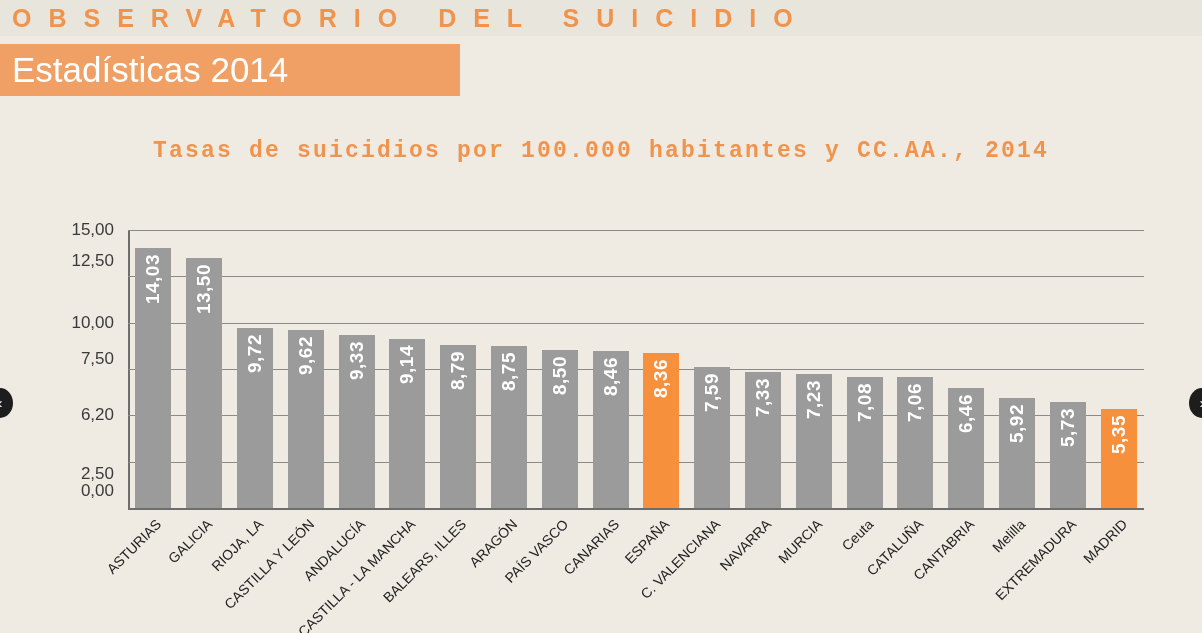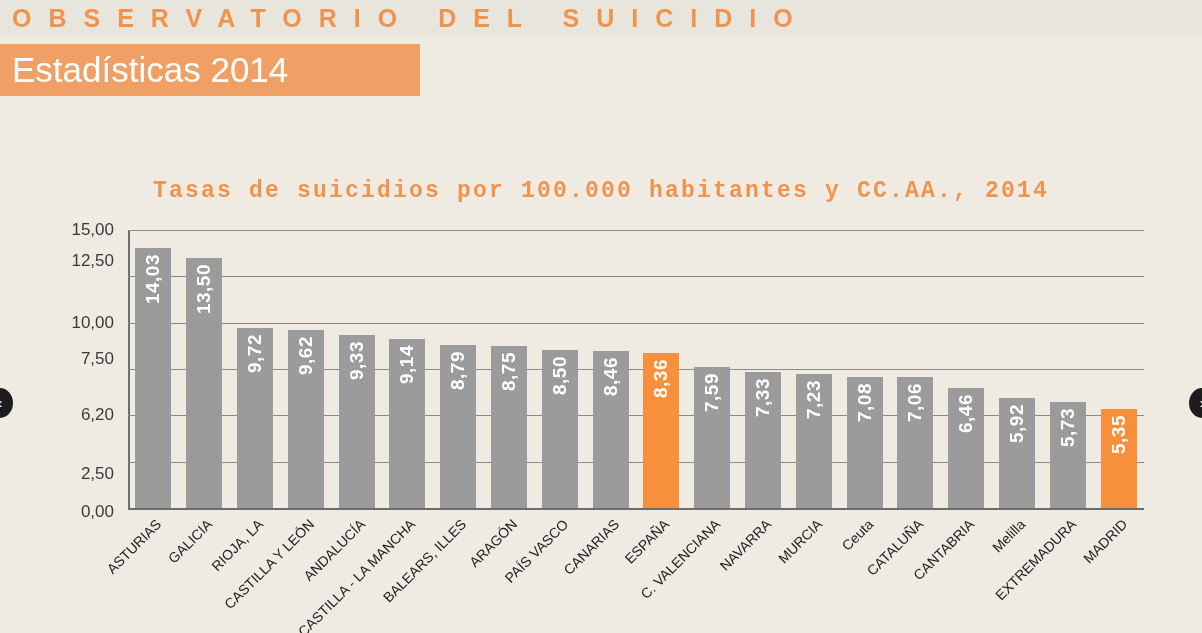--- a/index.html
+++ b/index.html
@@ -37,21 +37,21 @@
   
   .title-row {
     position: absolute;
     left: 0; top: 36px;
     width: 1202px;
     height: 62px;
   }
   .title-badge {
     position: absolute;
     left: 0; top: 8px;
-    width: 420px;
+    width: 460px;
     height: 52px;
     background: #f0a064;
     color: #ffffff;
     font-size: 35px;
     line-height: 52px;
     padding-left: 12px;
     box-sizing: border-box;
     white-space: nowrap;
     font-family: "Liberation Sans", sans-serif;
   }
@@ -71,21 +71,20 @@
     position: absolute;
     left: 0; top: 135px;
     width: 1202px;
     text-align: center;
     color: #f0934c;
     font-size: 23px;
     font-weight: bold;
     letter-spacing: 2.2px;
     line-height: 32px;
     font-family: "Liberation Mono", monospace;
-    margin-top: 40px;
   }
   
   .chart-wrap {
     position: absolute;
     left: 0; top: 212px;
     width: 1202px;
     height: 421px;
   }
   .plot {
     position: absolute;
@@ -215,21 +214,21 @@
 </div>
 
 <div class="title-row">
   <div class="title-badge">Estadísticas 2014</div>
 </div>
 
 <div class="chart-title">Tasas de suicidios por 100.000 habitantes y CC.AA., 2014</div>
 
 <div class="chart-wrap">
   <div class="ylabels" id="ylabels">
-      <div class="ylabel" style="top: 282px;">0,00</div>
+      <div class="ylabel" style="top: 261px;">0,00</div>
       <div class="ylabel" style="top: 244px;">2,50</div>
       <div class="ylabel" style="top: 185.333px;">6,20</div>
       <div class="ylabel" style="top: 129px;">7,50</div>
       <div class="ylabel" style="top: 92.6667px; margin-left: 8px;">10,00</div>
       <div class="ylabel" style="top: 31px;">12,50</div>
       <div class="ylabel" style="top: 0px;">15,00</div>
     </div>
   <div class="plot">
     <div class="yaxis"></div>
     <div id="gridlines">

